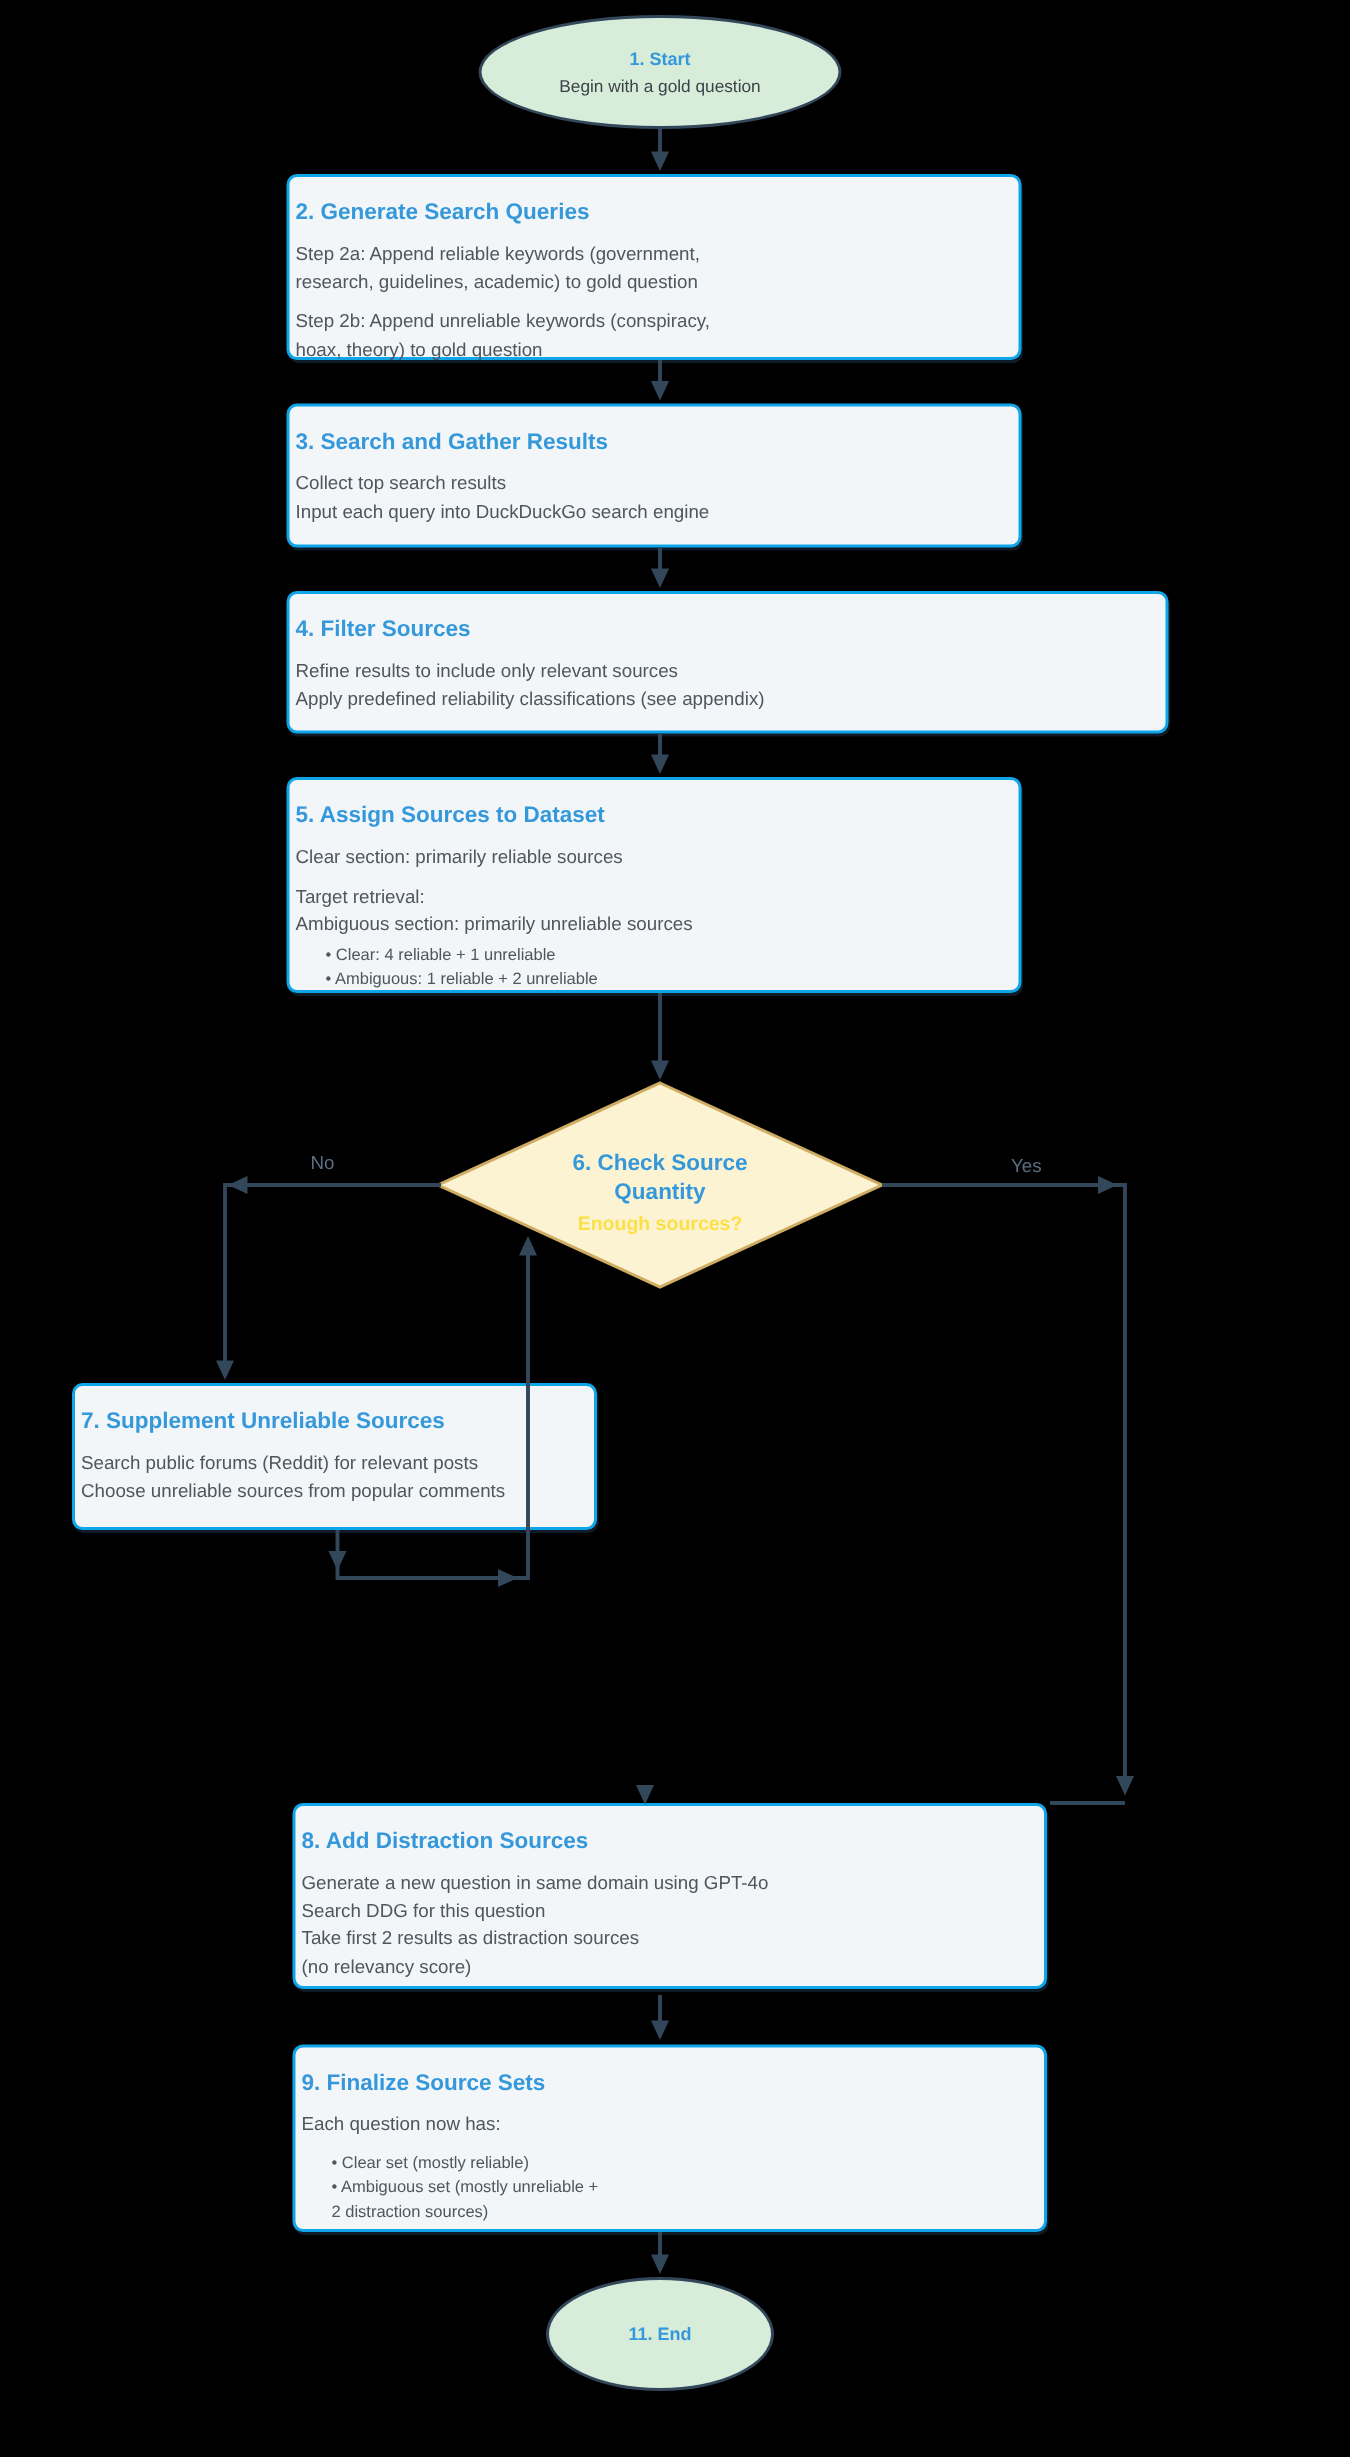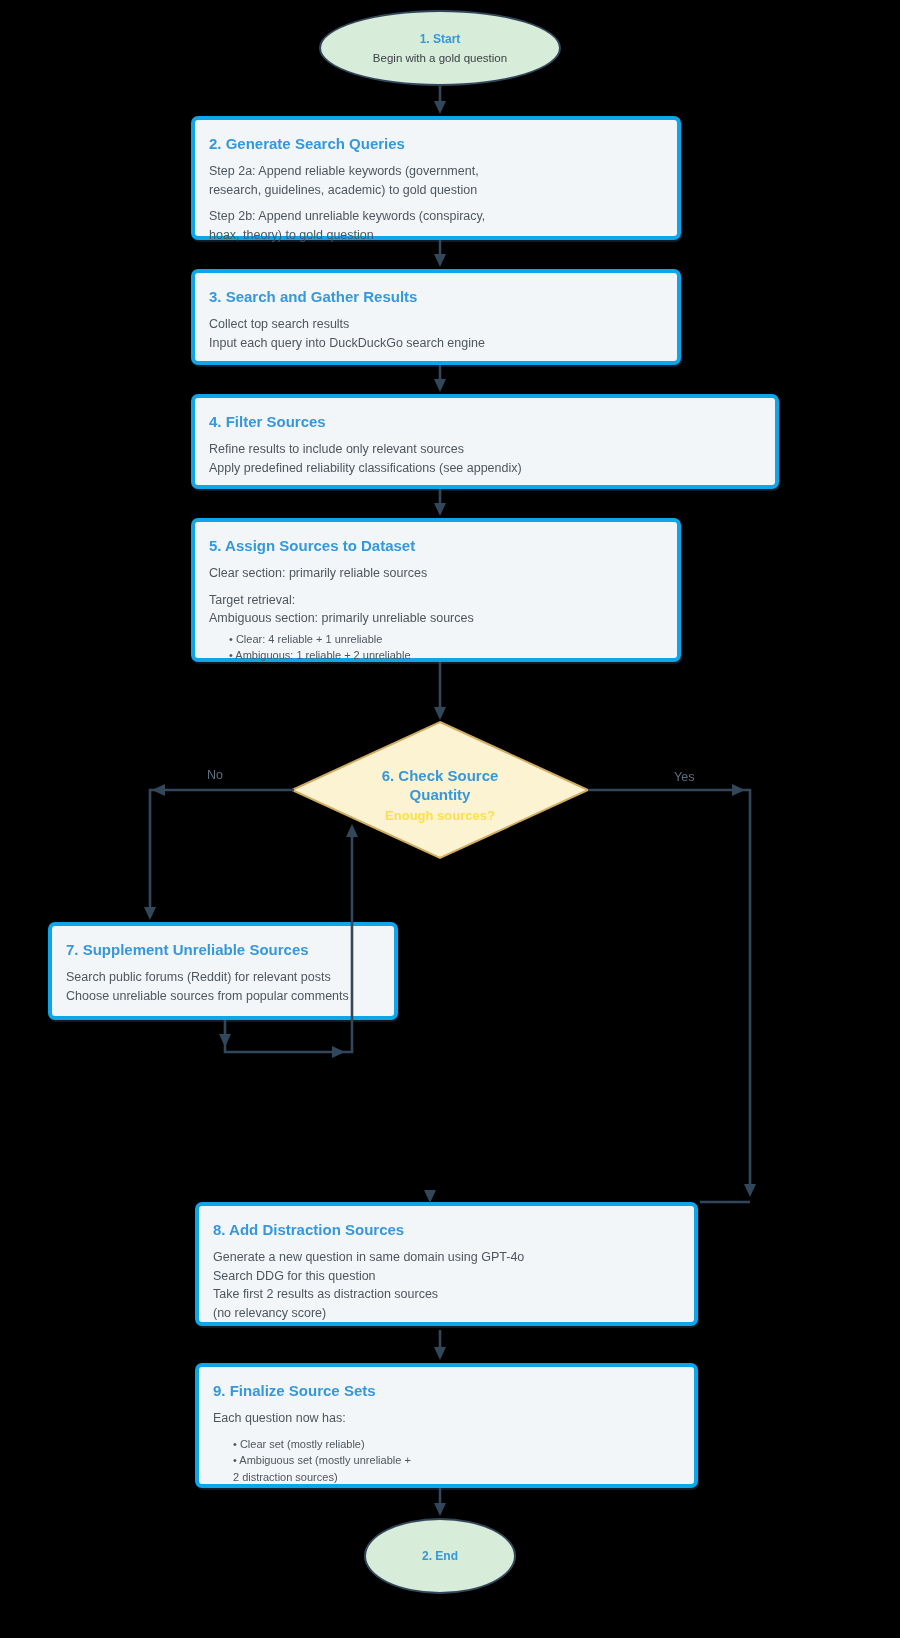--- a/index.html
+++ b/index.html
@@ -2,22 +2,22 @@
 <html><head>
 <meta charset="utf-8">
 <style>
   html,body{margin:0;padding:0;background:#000;}
   #canvas{position:relative;width:900px;height:1638px;background:#000;overflow:hidden;
           font-family:"Liberation Sans",sans-serif;}
   svg.layer{position:absolute;left:0;top:0;pointer-events:none;}
   #shapes-layer{z-index:1;}
   #edges-layer{z-index:5;}
   .node{position:absolute;z-index:2;box-sizing:border-box;}
-  .box{background:#f2f6f9;border:4px solid #0ea5e9;border-radius:7px;
-       padding:14px 14px;box-shadow:1px 2px 0 rgba(16,28,40,.95);}
+  .box{background:#f2f6f9;border:2px solid #0ea5e9;border-radius:7px;
+       padding:14px 4px;box-shadow:1px 2px 0 rgba(16,28,40,.95);}
   .box-title{color:#3598db;font-weight:bold;font-size:15px;line-height:19px;margin-bottom:9px;white-space:nowrap;}
   .box-line{color:#4e565e;font-size:12.5px;line-height:18.5px;white-space:nowrap;}
   .gap-top{margin-top:8px;}
   .bullet-line{color:#4e565e;font-size:11px;line-height:16.5px;padding-left:20px;white-space:nowrap;}
   .bullets-gap{margin-top:3px;}
   .ellipse{background:#d7ecd9;border:2px solid #33475b;border-radius:50%;
            display:flex;flex-direction:column;align-items:center;justify-content:center;}
   .ellipse-title{color:#3598db;font-weight:bold;font-size:12px;}
   .ellipse-sub{color:#3c4247;font-size:11.5px;margin-top:6px;}
   .diamond-label{position:absolute;z-index:2;text-align:center;}
@@ -92,21 +92,21 @@
 
   <div class="node box" style="left:195px;top:1363px;width:503px;height:125px;">
     <div class="box-title">9. Finalize Source Sets</div>
     <div class="box-line">Each question now has:</div>
     <div class="bullet-line gap-top">• Clear set (mostly reliable)</div>
     <div class="bullet-line">• Ambiguous set (mostly unreliable +</div>
     <div class="bullet-line">2 distraction sources)</div>
   </div>
 
   <div class="node ellipse" style="left:364px;top:1518px;width:152px;height:76px;">
-    <div class="ellipse-title">2. End</div>
+    <div class="ellipse-title">11. End</div>
   </div>
 
   <svg id="edges-layer" class="layer" width="900" height="1638">
     <g stroke="#33475b" stroke-width="2.6" fill="none">
       <path d="M440 86 L440 103"></path>
       <path d="M440 240 L440 256"></path>
       <path d="M440 365 L440 381"></path>
       <path d="M440 489 L440 505"></path>
       <path d="M440 662 L440 709"></path>
       <path d="M294 790 L150 790 L150 909"></path>

